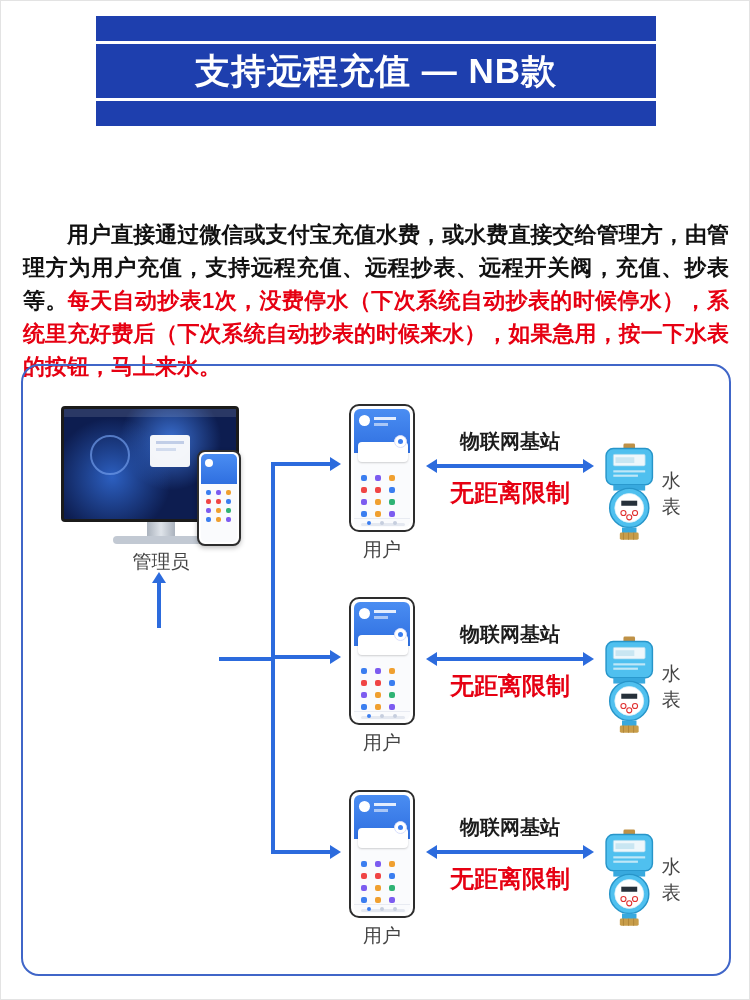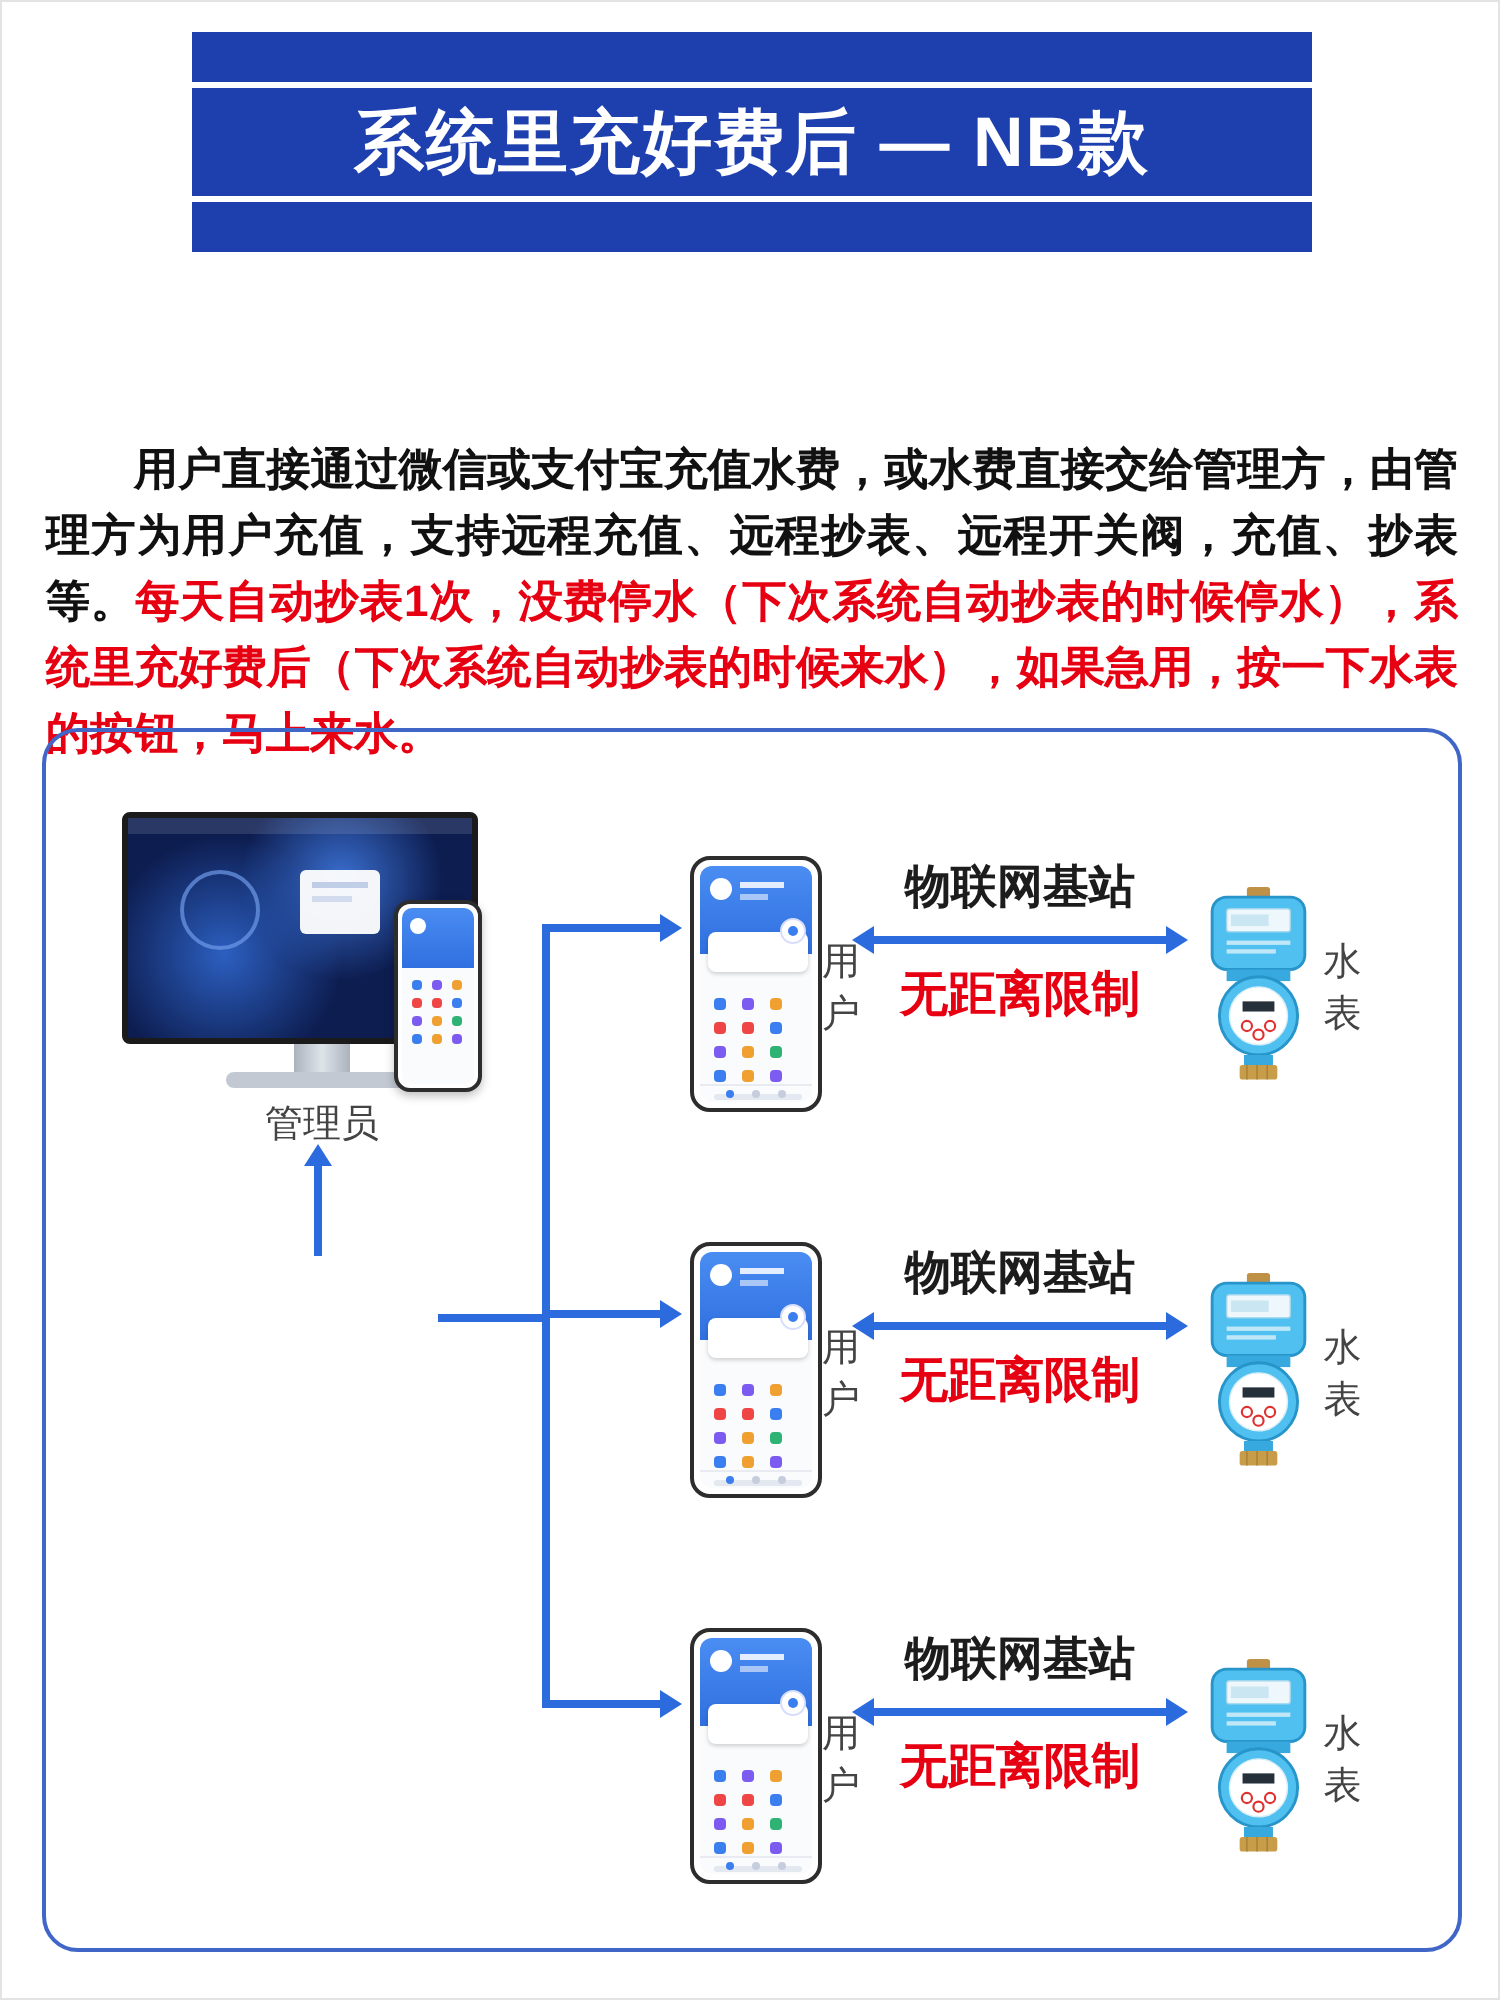--- a/index.html
+++ b/index.html
@@ -126,32 +126,32 @@
     border-right:11px solid #2c6bdd; border-top:7px solid transparent; border-bottom:7px solid transparent;
   }
   .double-arrow::after {
     content:""; position:absolute; right:-10px; top:50%; transform:translateY(-50%);
     border-left:11px solid #2c6bdd; border-top:7px solid transparent; border-bottom:7px solid transparent;
   }
 
   
   .device-row { position:absolute; left:322px; width:340px; height:175px; display:flex; }
   .row-0 { top:38px; } .row-1 { top:231px; } .row-2 { top:424px; }
-  .phone-col { width:74px; flex:none; display:flex; align-items:center; }
+  .phone-col { width:74px; flex:none; display:flex; flex-direction:column; align-items:center; }
   .link-col  { flex:1; display:flex; flex-direction:column; align-items:center; padding-top:24px; }
   .meter-col { width:84px; flex:none; display:flex; flex-direction:row; align-items:center; }
-  .station-label { font-size:23px; font-weight:bold; color:#1c1c1c; white-space:nowrap; }
+  .station-label { font-size:20px; font-weight:bold; color:#1c1c1c; white-space:nowrap; }
   .note-label    { font-size:24px; font-weight:bold; color:#e60012; white-space:nowrap; }
   .meter-svg { width:78px; height:132px; display:block; }
 </style>
 </head>
 <body>
 
 <div class="banner">
-  <div class="banner-title">系统里充好费后 — NB款</div>
+  <div class="banner-title">支持远程充值 — NB款</div>
 </div>
 
 <p class="intro"><span>用户直接通过微信或支付宝充值水费，或水费直接交给管理方，由管理方为用户充值，支持远程充值、远程抄表、远程开关阀，充值、抄表等。</span><span class="red">每天自动抄表1次，没费停水（下次系统自动抄表的时候停水），系统里充好费后（下次系统自动抄表的时候来水），如果急用，按一下水表的按钮，马上来水。</span></p>
 
 <div class="diagram">
 
   <div class="admin-group">
     <div class="monitor">
       <div class="monitor-topbar"></div>
       <div class="monitor-ring"></div>

